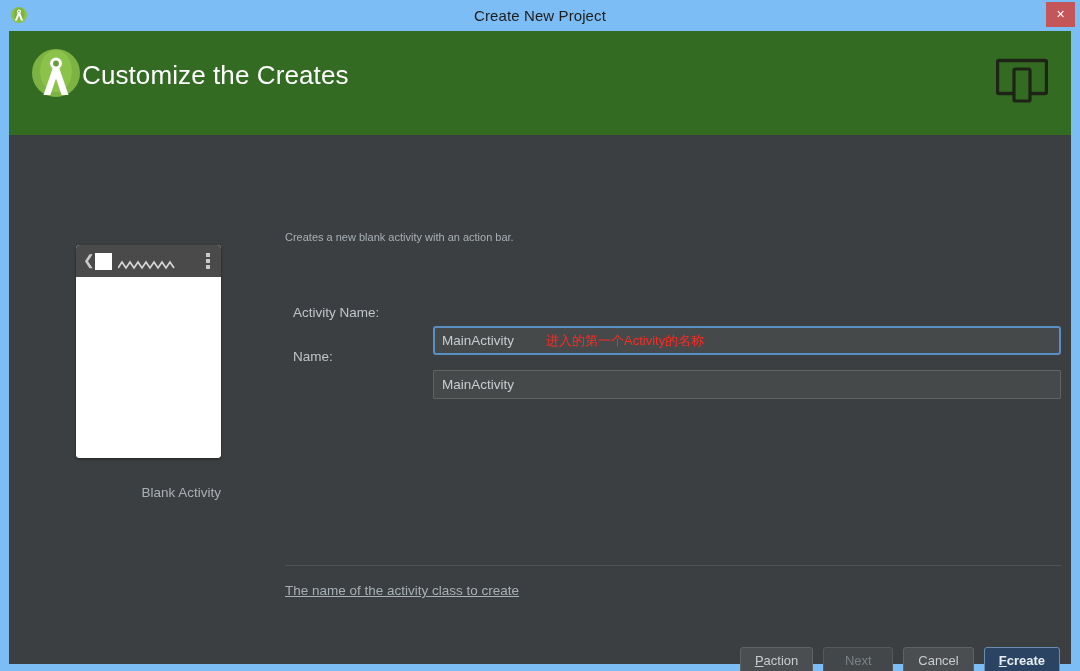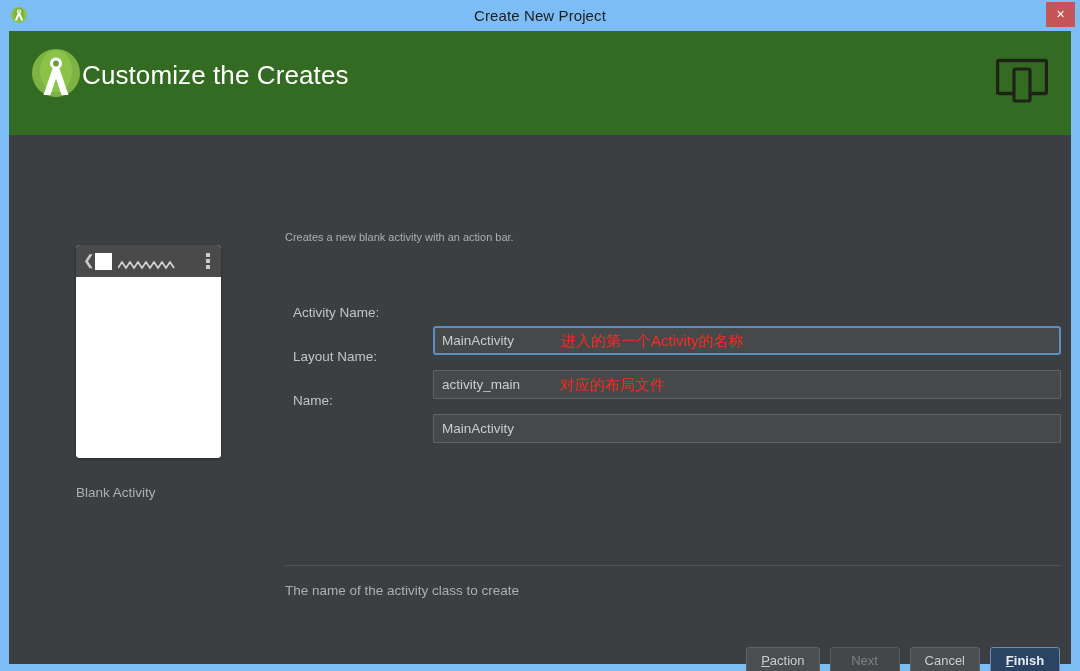--- a/index.html
+++ b/index.html
@@ -159,21 +159,21 @@
     width: 4px; height: 4px;
     background: #c9c9c9;
     margin-bottom: 2px;
   }
   .preview-body {
     height: 181px;
     background: #ffffff;
   }
   .preview-caption {
     margin-top: 27px;
-    text-align: left;
+    text-align: right;
     font-size: 13.5px;
     color: #a9b0b5;
   }
 
   
   .form {
     position: absolute;
     left: 276px;
     top: 163px;
     width: 776px;
@@ -212,44 +212,45 @@
     position: absolute;
     left: 8px; top: 0;
     height: 27px;
     line-height: 27px;
     font-size: 13.5px;
     color: #c8cdd0;
   }
   .form-field.focused .field-value { line-height: 25px; height: 25px; left: 7px; }
   .field-note {
     position: absolute;
-    left: 126px; top: 0;
+    left: 111px; top: 0;
     height: 27px;
     line-height: 27px;
-    font-size: 15px;
+    font-size: 13px;
     color: #ff2a21;
     white-space: nowrap;
   }
   .form-field.focused .field-note { line-height: 25px; height: 25px; }
 
   
   .separator {
     position: absolute;
     left: 276px;
     top: 430px;
     width: 776px;
     height: 1px;
     background: #4f5355;
   }
   .hint {
     position: absolute;
     left: 276px;
     top: 448px;
     font-size: 13.5px;
     color: #a9b0b5;
+    text-decoration: underline;
   }
 
   
   .buttonbar {
     position: absolute;
     right: 11px;
     top: 512px;
     display: flex;
     gap: 10px;
   }
@@ -348,43 +349,36 @@
       <div class="form">
 
         <div class="form-row">
           <div class="form-label">Activity Name:</div>
           <div class="form-field focused">
             <span class="field-value">MainActivity</span>
             <span class="field-note">进入的第一个Activity的名称</span>
           </div>
         </div>
 
-        <div class="form-row">
-          <div class="form-label">Layout Name:</div>
-          <div class="form-field">
-            <span class="field-value">activity_main</span>
-            <span class="field-note">对应的布局文件</span>
-          </div>
-        </div>
 
         <div class="form-row">
           <div class="form-label">Name:</div>
           <div class="form-field">
             <span class="field-value">MainActivity</span>
           </div>
         </div>
 
 
       </div>
 
       <div class="separator"></div>
       <div class="hint">The name of the activity class to create</div>
 
       <div class="buttonbar">
         <div class="btn"><u>P</u><span>action</span></div>
         <div class="btn disabled">Next</div>
         <div class="btn">Cancel</div>
-        <div class="btn primary"><u>F</u><span>inish</span></div>
+        <div class="btn primary"><u>F</u><span>create</span></div>
       </div>
 
     </div>
   </div>
 </div>
 
 </body></html>

